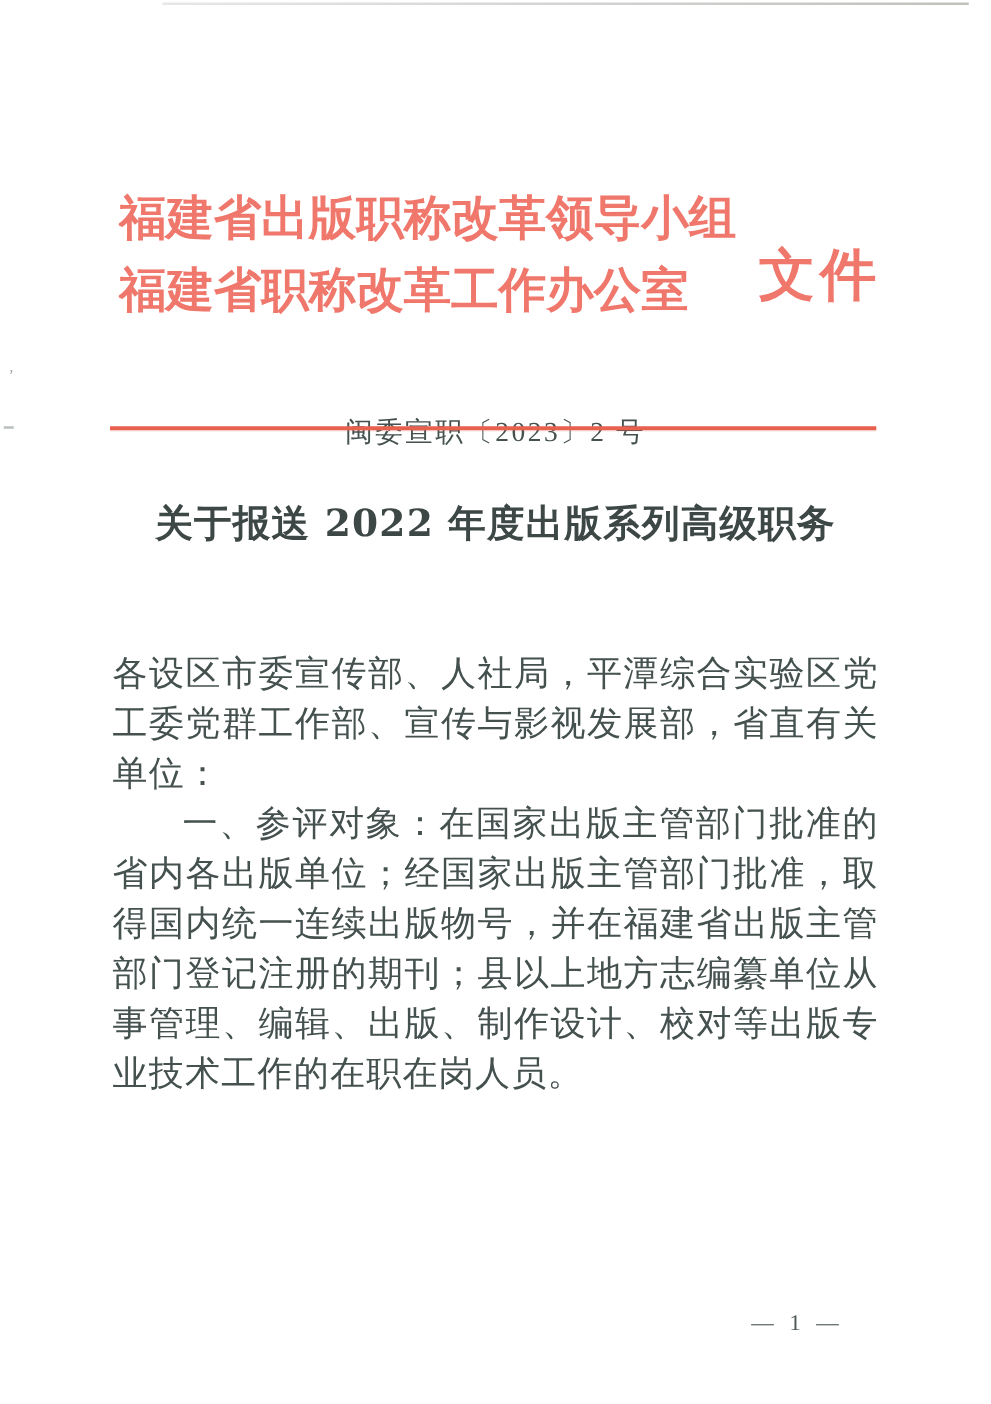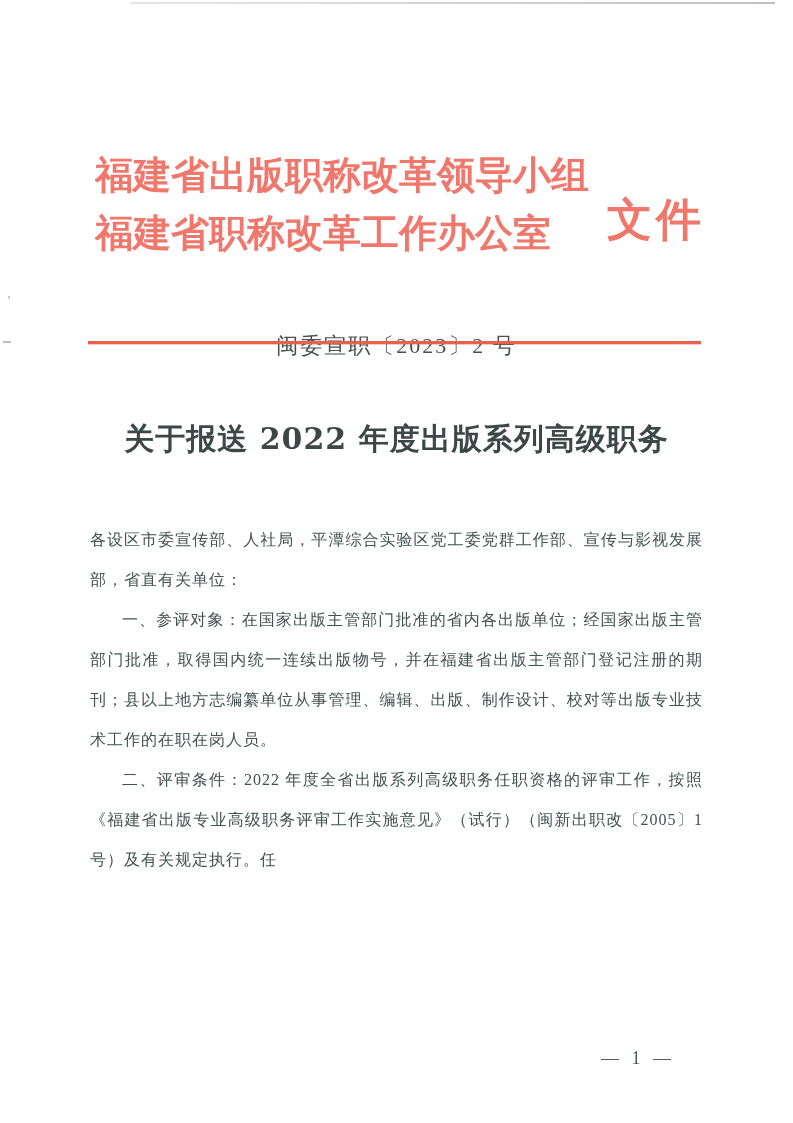--- a/index.html
+++ b/index.html
@@ -65,26 +65,25 @@
     box-shadow:0 1px 0 rgba(232,96,78,.35);
   }
   .title{
     position:absolute;top:398px;left:0;width:793px;
     text-align:center;
     color:var(--title-ink);
     font-family:"DejaVu Serif", serif;
     font-weight:bold;
     font-size:30px;line-height:43px;
     letter-spacing:1px;
-    margin-top:19px;
   }
   .body-text{
     position:absolute;top:520px;left:90px;width:613px;
     color:var(--ink);
-    font-size:16px;line-height:40px;
+    font-size:28px;line-height:40px;
     text-align:justify;
     letter-spacing:1px;
     font-family:"Liberation Serif", serif;
   }
   .body-text p{margin:0;}
   .body-text p.indent{text-indent:2em;}
   .page-number{
     position:absolute;top:1048px;right:118px;
     font-size:18px;letter-spacing:4px;
     color:#4c5856;
@@ -112,18 +111,17 @@
 
   <div class="red-divider"></div>
 
   <div class="title">
     <div>关于报送 2022 年度出版系列高级职务</div>
   </div>
 
   <div class="body-text">
     <p>各设区市委宣传部、人社局，平潭综合实验区党工委党群工作部、宣传与影视发展部，省直有关单位：</p>
     <p class="indent">一、参评对象：在国家出版主管部门批准的省内各出版单位；经国家出版主管部门批准，取得国内统一连续出版物号，并在福建省出版主管部门登记注册的期刊；县以上地方志编纂单位从事管理、编辑、出版、制作设计、校对等出版专业技术工作的在职在岗人员。</p>
-    <p class="indent">二、评审条件：2022 年度全省出版系列高级职务任职资格的评审工作，按照《福建省出版专业高级职务评审工作实施意见》（试行）（闽新出职改〔2005〕1 号）及有关规定执行。任</p>
   </div>
 
   <div class="page-number">— 1 —</div>
 
 </div>
 
 </body></html>

